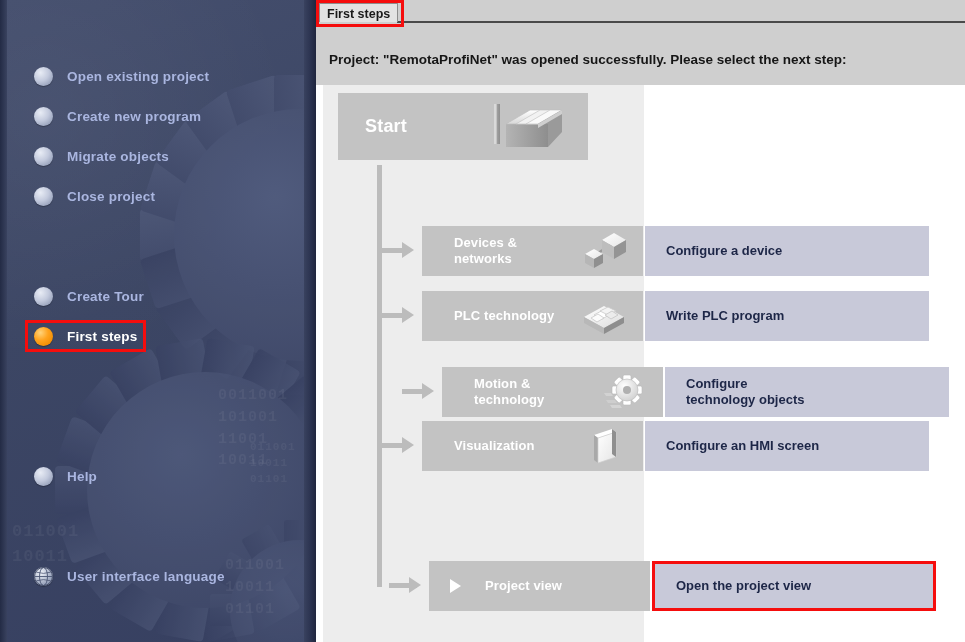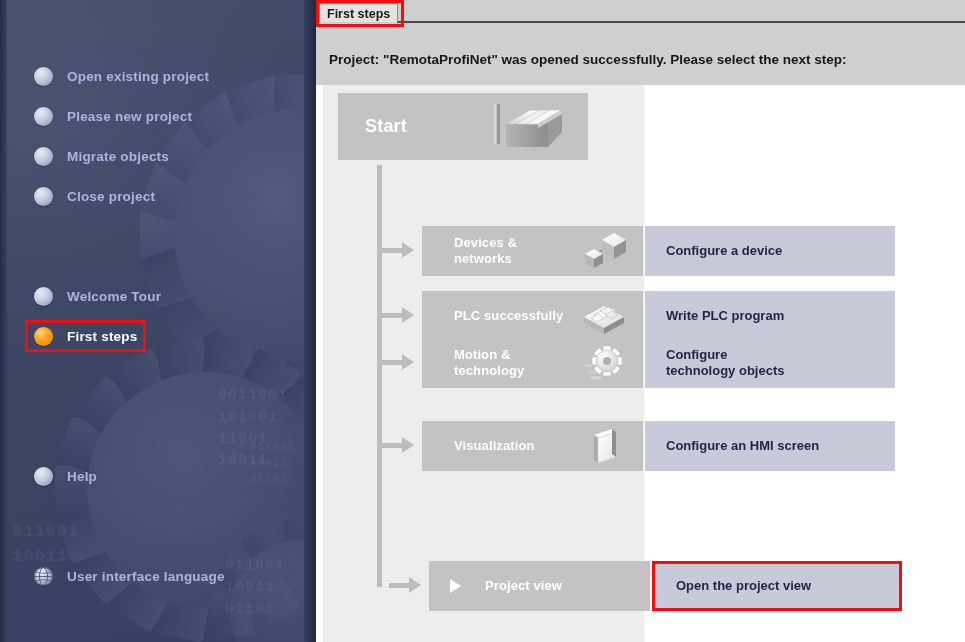--- a/index.html
+++ b/index.html
@@ -204,21 +204,21 @@
     margin-left: 32px; line-height: 1.25; letter-spacing: 0.1px;
   }
   .row-icon {
     position: absolute; right: 16px; top: 50%;
     transform: translateY(-50%);
     width: 46px; height: 40px;
   }
   .row-action {
     position: absolute;
     left: 329px; top: 0;
-    width: 250px; height: 50px;
+    width: 284px; height: 50px;
     background: #c8c9d9;
     display: flex; align-items: center;
   }
   .row-action-text {
     font-size: 13px; font-weight: bold; color: #1d2647;
     margin-left: 21px; line-height: 1.25;
   }
   .row-action.hl {
     border: 3px solid #f50d0d;
     box-sizing: border-box;
@@ -368,33 +368,33 @@
     <div class="sidebar-edge-left"></div>
     <div class="sidebar-edge-right"></div>
 
     <div class="side-items" id="side-items">
         <div class="side-item" style="top: 63px; left: 28px;">
           <span class="side-bullet"></span>
           <span class="side-label">Open existing project</span>
         </div>
         <div class="side-item" style="top: 103px; left: 28px;">
           <span class="side-bullet"></span>
-          <span class="side-label">Please new project</span>
+          <span class="side-label">Create new program</span>
         </div>
         <div class="side-item" style="top: 143px; left: 28px;">
           <span class="side-bullet"></span>
           <span class="side-label">Migrate objects</span>
         </div>
         <div class="side-item" style="top: 183px; left: 28px;">
           <span class="side-bullet"></span>
           <span class="side-label">Close project</span>
         </div>
         <div class="side-item" style="top: 283px; left: 28px;">
           <span class="side-bullet"></span>
-          <span class="side-label">Welcome Tour</span>
+          <span class="side-label">Create Tour</span>
         </div>
         <div class="side-item selected" style="top: 323px; left: 28px;">
           <span class="side-bullet orange"></span>
           <span class="side-label">First steps</span>
         </div>
         <div class="side-item" style="top: 463px; left: 28px;">
           <span class="side-bullet"></span>
           <span class="side-label">Help</span>
         </div>
         <div class="side-item" style="top: 563px; left: 28px; justify-content: center;">
@@ -492,21 +492,21 @@
   </g>
 </svg></div>
             </div>
             <div class="row-action">
               <div class="row-action-text">Configure a device</div>
             </div>
           </div>
           <div class="row" style="top: 206px;">
             <div class="arrow" style="left: 66px; top: 22px;"></div>
             <div class="row-label">
-              <div class="row-label-text">PLC successfully</div>
+              <div class="row-label-text">PLC technology</div>
               <div class="row-icon"><svg viewBox="0 0 46 40" width="46" height="40">
   <defs>
     <linearGradient id="plc-t-1" x1="0" y1="0" x2="1" y2="1">
       <stop offset="0" stop-color="#ffffff"></stop>
                       <stop offset="1" stop-color="#dddddd"></stop>
     </linearGradient>
   </defs>
 
   <path d="M3 21 L23 10 L43 21 L23 32 Z" fill="url(#plc-t-1)"></path>
   <path d="M3 21 L23 32 L23 38 L3 27 Z" fill="#b8b8b8"></path>
@@ -515,21 +515,21 @@
   <path d="M13 19 L22 14 L30 18 L21 23 Z" fill="#ffffff" stroke="#c9c9c9" stroke-width="0.8"></path>
   <path d="M19 15 L27 11 L35 15 L27 19 Z" fill="#f4f4f4" stroke="#c9c9c9" stroke-width="0.8"></path>
   <path d="M24 19 L31 15 L37 19 L30 23 Z" fill="#ececec" stroke="#c4c4c4" stroke-width="0.8"></path>
   <path d="M10 22 L17 18 L23 22 L16 26 Z" fill="#fbfbfb" stroke="#c9c9c9" stroke-width="0.8"></path>
 </svg></div>
             </div>
             <div class="row-action">
               <div class="row-action-text">Write PLC program</div>
             </div>
           </div>
-          <div class="row" style="top: 253px;">
+          <div class="row" style="top: 282px; margin-left: 20px;">
             <div class="arrow" style="left: 66px; top: 22px;"></div>
             <div class="row-label">
               <div class="row-label-text">Motion &amp;<br>technology</div>
               <div class="row-icon"><svg viewBox="0 0 46 40" width="46" height="40">
   <defs>
     <radialGradient id="mt-h-2" cx="0.38" cy="0.32" r="0.75">
       <stop offset="0" stop-color="#ffffff"></stop>
                       <stop offset="1" stop-color="#cfcfcf"></stop>
     </radialGradient>
   </defs>

